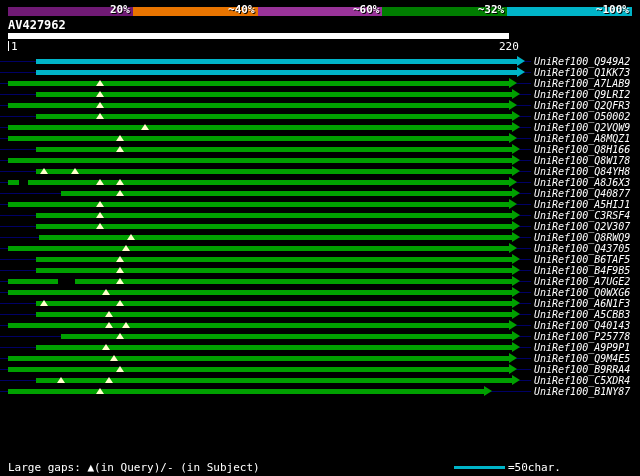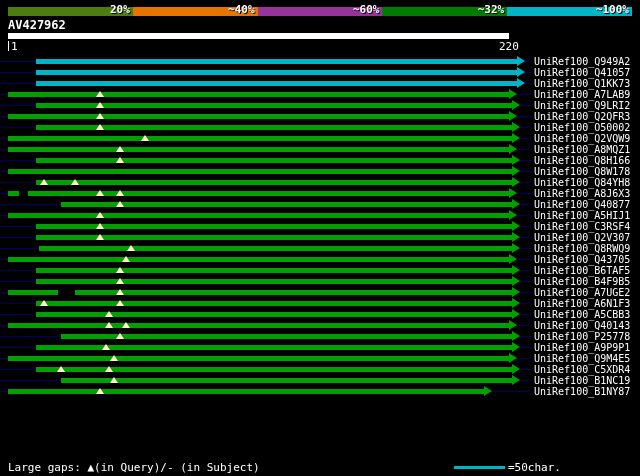--- a/index.html
+++ b/index.html
@@ -11,41 +11,41 @@
   .key-label{position:absolute;right:3px;top:-4px;font-weight:bold;font-size:11px;line-height:14px;
              color:#fff;text-shadow:1px 1px 0 #000;white-space:nowrap;}
   
   .query-id{position:absolute;left:8px;top:19px;font-weight:bold;font-size:12px;color:#fff;line-height:13px;}
   .query-bar{position:absolute;left:8px;top:33px;width:501px;height:6px;background:#fff;}
   .tickL{position:absolute;left:8px;top:41px;width:1px;height:10px;background:#fff;}
   .s1{position:absolute;left:11px;top:41px;font-size:11px;color:#fff;line-height:11px;}
   .s180{position:absolute;left:499px;top:41px;font-size:11px;color:#fff;line-height:11px;}
   
   .rows{position:absolute;left:0;top:56px;width:640px;}
-  .arow{position:relative;height:11px;}
+  .arow{position:relative;height:11px;font-style:italic;}
   .baseline{position:absolute;left:0;top:5px;width:531px;height:1px;background:#000066;}
   .bar{position:absolute;top:3px;height:5px;}
   .arrow{position:absolute;top:0;width:0;height:0;border-top:5px solid transparent;
          border-bottom:5px solid transparent;border-left:8px solid #0a0;}
   .sgap{position:absolute;top:3px;height:5px;background:#000;}
   .tri{position:absolute;top:2px;width:0;height:0;border-left:4px solid transparent;
        border-right:4px solid transparent;border-bottom:6px solid #ffffcc;margin-left:-4px;}
   .hitlabel{position:absolute;left:534px;top:0;font-size:10px;line-height:11px;color:#fff;white-space:nowrap;}
   
   .legend{position:absolute;left:8px;top:461px;font-size:11px;color:#fff;line-height:13px;}
   .scaleline{position:absolute;left:454px;top:466px;width:51px;height:3px;}
   .scaletext{position:absolute;left:508px;top:461px;font-size:11px;color:#fff;line-height:13px;}
 </style>
 </head>
 <body>
 
 <div class="screen">
 
   <div class="key" id="key">
-      <div class="key-seg" style="background: #4d7c0f;">
+      <div class="key-seg" style="background: #701a75;">
         <span class="key-label">20%</span>
       </div>
       <div class="key-seg" style="background: rgb(232, 116, 0);">
         <span class="key-label">~40%</span>
       </div>
       <div class="key-seg" style="background: rgb(153, 51, 153);">
         <span class="key-label">~60%</span>
       </div>
       <div class="key-seg" style="background: rgb(0, 125, 0);">
         <span class="key-label">~32%</span>
@@ -66,26 +66,20 @@
       <div class="arow">
         <div class="baseline"></div>
         <div class="bar" style="left: 36px; width: 481px; background: rgb(0, 180, 200);"></div>
         <div class="arrow" style="left: 517px; border-left-color: rgb(0, 180, 200);"></div>
         <span class="hitlabel">UniRef100_Q949A2</span>
       </div>
       <div class="arow">
         <div class="baseline"></div>
         <div class="bar" style="left: 36px; width: 481px; background: rgb(0, 180, 200);"></div>
         <div class="arrow" style="left: 517px; border-left-color: rgb(0, 180, 200);"></div>
-        <span class="hitlabel">UniRef100_Q41057</span>
-      </div>
-      <div class="arow">
-        <div class="baseline"></div>
-        <div class="bar" style="left: 36px; width: 481px; background: rgb(0, 180, 200);"></div>
-        <div class="arrow" style="left: 517px; border-left-color: rgb(0, 180, 200);"></div>
         <span class="hitlabel">UniRef100_Q1KK73</span>
       </div>
       <div class="arow">
         <div class="baseline"></div>
         <div class="bar" style="left: 8px; width: 501px; background: rgb(0, 160, 0);"></div>
         <div class="arrow" style="left: 509px; border-left-color: rgb(0, 160, 0);"></div>
         <div class="tri" style="left: 100px;"></div>
         <span class="hitlabel">UniRef100_A7LAB9</span>
       </div>
       <div class="arow">
@@ -212,20 +206,27 @@
       <div class="arow">
         <div class="baseline"></div>
         <div class="bar" style="left: 8px; width: 504px; background: rgb(0, 160, 0);"></div>
         <div class="sgap" style="left: 58px; width: 17px;"></div>
         <div class="arrow" style="left: 512px; border-left-color: rgb(0, 160, 0);"></div>
         <div class="tri" style="left: 120px;"></div>
         <span class="hitlabel">UniRef100_A7UGE2</span>
       </div>
       <div class="arow">
         <div class="baseline"></div>
+        <div class="bar" style="left: 8px; width: 504px; background: rgb(0, 160, 0);"></div>
+        <div class="arrow" style="left: 512px; border-left-color: rgb(0, 160, 0);"></div>
+        <div class="tri" style="left: 106px;"></div>
+        <span class="hitlabel">UniRef100_Q0WXG6</span>
+      </div>
+      <div class="arow">
+        <div class="baseline"></div>
         <div class="bar" style="left: 36px; width: 476px; background: rgb(0, 160, 0);"></div>
         <div class="arrow" style="left: 512px; border-left-color: rgb(0, 160, 0);"></div>
         <div class="tri" style="left: 44px;"></div>
         <div class="tri" style="left: 120px;"></div>
         <span class="hitlabel">UniRef100_A6N1F3</span>
       </div>
       <div class="arow">
         <div class="baseline"></div>
         <div class="bar" style="left: 36px; width: 476px; background: rgb(0, 160, 0);"></div>
         <div class="arrow" style="left: 512px; border-left-color: rgb(0, 160, 0);"></div>
@@ -256,35 +257,35 @@
       </div>
       <div class="arow">
         <div class="baseline"></div>
         <div class="bar" style="left: 8px; width: 501px; background: rgb(0, 160, 0);"></div>
         <div class="arrow" style="left: 509px; border-left-color: rgb(0, 160, 0);"></div>
         <div class="tri" style="left: 114px;"></div>
         <span class="hitlabel">UniRef100_Q9M4E5</span>
       </div>
       <div class="arow">
         <div class="baseline"></div>
+        <div class="bar" style="left: 8px; width: 501px; background: rgb(0, 160, 0);"></div>
+        <div class="arrow" style="left: 509px; border-left-color: rgb(0, 160, 0);"></div>
+        <div class="tri" style="left: 120px;"></div>
+        <span class="hitlabel">UniRef100_B9RRA4</span>
+      </div>
+      <div class="arow">
+        <div class="baseline"></div>
         <div class="bar" style="left: 36px; width: 476px; background: rgb(0, 160, 0);"></div>
         <div class="arrow" style="left: 512px; border-left-color: rgb(0, 160, 0);"></div>
         <div class="tri" style="left: 61px;"></div>
         <div class="tri" style="left: 109px;"></div>
         <span class="hitlabel">UniRef100_C5XDR4</span>
       </div>
       <div class="arow">
         <div class="baseline"></div>
-        <div class="bar" style="left: 61px; width: 451px; background: rgb(0, 160, 0);"></div>
-        <div class="arrow" style="left: 512px; border-left-color: rgb(0, 160, 0);"></div>
-        <div class="tri" style="left: 114px;"></div>
-        <span class="hitlabel">UniRef100_B1NC19</span>
-      </div>
-      <div class="arow">
-        <div class="baseline"></div>
         <div class="bar" style="left: 8px; width: 476px; background: rgb(0, 160, 0);"></div>
         <div class="arrow" style="left: 484px; border-left-color: rgb(0, 160, 0);"></div>
         <div class="tri" style="left: 100px;"></div>
         <span class="hitlabel">UniRef100_B1NY87</span>
       </div>
     </div>
 
   <span class="legend">Large gaps: ▲(in Query)/- (in Subject)</span>
   <div class="scaleline" id="scaleline" style="background: rgb(0, 180, 200);"></div>
   <span class="scaletext">=50char.</span>

